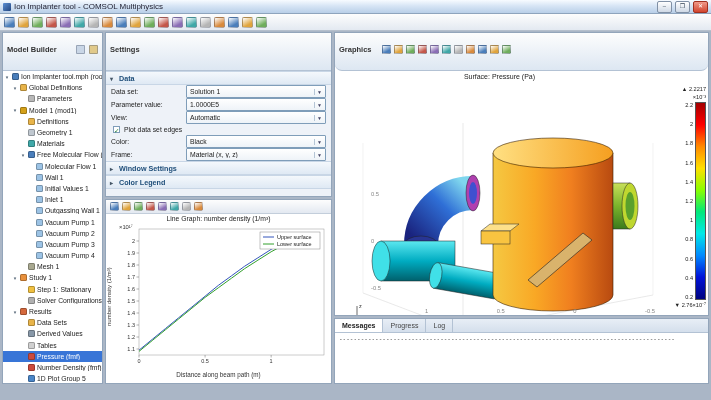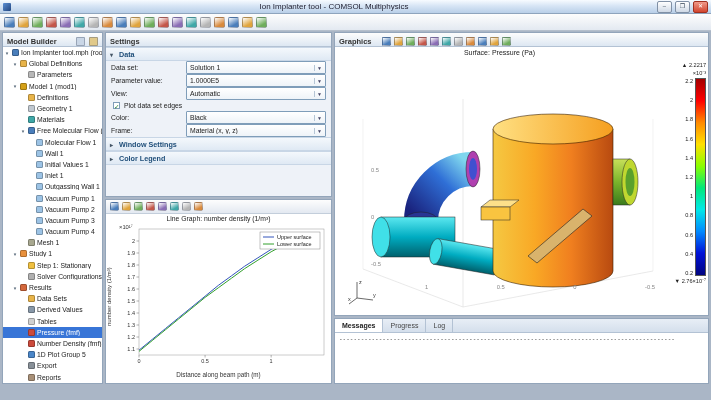--- a/index.html
+++ b/index.html
@@ -2,31 +2,31 @@
 <html><head>
 <meta charset="utf-8">
 <style>
   html,body{margin:0;padding:0;}
   body{width:711px;height:400px;overflow:hidden;font-family:"Liberation Sans",sans-serif;background:#aab6c6;position:relative;}
   #app{position:absolute;inset:0;}
 
   
   .titlebar{position:absolute;top:0;left:0;right:0;height:14px;background:linear-gradient(#f7fbff,#d7e5f5 45%,#b9cfe8);border-bottom:1px solid #8ea4bd;display:flex;align-items:center;padding:0 3px;gap:3px;box-sizing:border-box;}
   .app-icon{width:8px;height:8px;border-radius:1px;background:linear-gradient(135deg,#5b8fd4,#23457e);}
-  .titlebar .title{font-size:8px;color:#223;flex:1;white-space:nowrap;overflow:hidden;text-align:center;}
+  .titlebar .title{font-size:8px;color:#223;flex:1;white-space:nowrap;overflow:hidden;}
   .win-btn{width:13px;height:10px;border:1px solid #8090a5;border-radius:2px;background:linear-gradient(#ffffff,#cfd9e6);font-size:6px;line-height:9px;text-align:center;color:#345;}
   .win-btn.close{background:linear-gradient(#f09a8a,#d2452e);color:#fff;border-color:#a03020;}
 
   
   .toolbar{position:absolute;top:14px;left:0;right:0;height:17px;background:linear-gradient(#fdfdfd,#e3e9f1);border-bottom:1px solid #b5bfcc;display:flex;align-items:center;gap:3px;padding:0 4px;box-sizing:border-box;}
   .tbi{width:11px;height:11px;border-radius:2px;border:1px solid rgba(80,90,110,.35);box-sizing:border-box;}
 
   
   .panel{position:absolute;background:#eef2f8;border:1px solid #93a5ba;box-sizing:border-box;overflow:hidden;}
-  .panel-tab{background:linear-gradient(#fdfdfd,#dde7f2);border-bottom:1px solid #b3c2d4;height:13px;display:flex;align-items:flex-end;padding:0 4px;font-size:7.5px;font-weight:bold;color:#333;gap:4px;}
+  .panel-tab{background:linear-gradient(#fdfdfd,#dde7f2);border-bottom:1px solid #b3c2d4;height:13px;display:flex;align-items:flex-start;padding:12px 4px;font-size:7.5px;font-weight:bold;color:#333;gap:4px;}
   .mini-icon{width:9px;height:9px;border-radius:1px;border:1px solid rgba(80,90,110,.4);box-sizing:border-box;}
 
   
   #model-builder{left:2px;top:32px;width:101px;height:352px;background:#fff;}
   #tree{overflow:hidden;height:calc(100% - 13px);}
   .tree-row{display:flex;align-items:center;gap:2px;height:11.2px;font-size:6.8px;color:#222;white-space:nowrap;cursor:default;}
   .tree-row.selected{background:#3875d7;color:#fff;}
   .tree-row .arrow{width:6px;font-size:5px;color:#567;flex:0 0 6px;text-align:center;}
   .tree-row.selected .arrow{color:#dfe8ff;}
   .tree-row .label{overflow:hidden;text-overflow:clip;}
@@ -59,21 +59,21 @@
   .chart-toolbar{height:13px;background:linear-gradient(#fdfdfd,#e3e9f1);border-bottom:1px solid #c3cedb;display:flex;align-items:center;gap:3px;padding:0 4px;}
   .chart-toolbar .tbi{width:9px;height:9px;}
   .chart-title{font-size:6.8px;color:#222;text-align:center;height:9px;line-height:10px;}
   .chart-body{display:flex;align-items:stretch;}
   .chart-ylab{width:9px;writing-mode:vertical-rl;transform:rotate(180deg);font-size:6px;color:#333;text-align:center;}
   .chart-xlab{font-size:6.3px;color:#333;text-align:center;height:9px;}
   .chart-exp{position:absolute;left:13px;top:24px;font-size:5.8px;color:#333;}
 
   
   #graphics-panel{left:334px;top:32px;width:375px;height:284px;background:#fff;}
-  #graphics-panel .panel-tab{justify-content:flex-start;}
+  #graphics-panel .panel-tab{justify-content:flex-start;border-radius:7px;}
   .gfx-canvas{position:relative;height:calc(100% - 15px);background:#fff;}
   .gfx-title{position:absolute;top:2px;left:0;right:44px;text-align:center;font-size:7px;color:#222;}
   .legend{position:absolute;right:2px;top:15px;width:42px;display:flex;flex-direction:column;align-items:flex-end;gap:1px;}
   .legend .lmax,.legend .lmin,.legend .lmult{font-size:5.6px;color:#222;white-space:nowrap;}
   .legend-body{display:flex;align-items:stretch;gap:2px;height:198px;}
   .legend-ticks{display:flex;flex-direction:column;justify-content:space-between;align-items:flex-end;font-size:5.6px;color:#222;}
   .legend-bar{width:9px;border:0.5px solid #555;background:linear-gradient(#a40000,#ff0000,#ff8a00,#ffe000,#8aff00,#00e87a,#00e8e8,#008aff,#0012d8,#000480);}
   .axis-ticks-bottom{position:absolute;left:90px;bottom:24px;width:230px;display:flex;justify-content:space-between;font-size:5.8px;color:#888;}
   .axis-ticks-left{position:absolute;left:36px;top:120px;height:100px;display:flex;flex-direction:column;justify-content:space-between;font-size:5.8px;color:#888;}
   .triad{position:absolute;left:12px;bottom:8px;}

